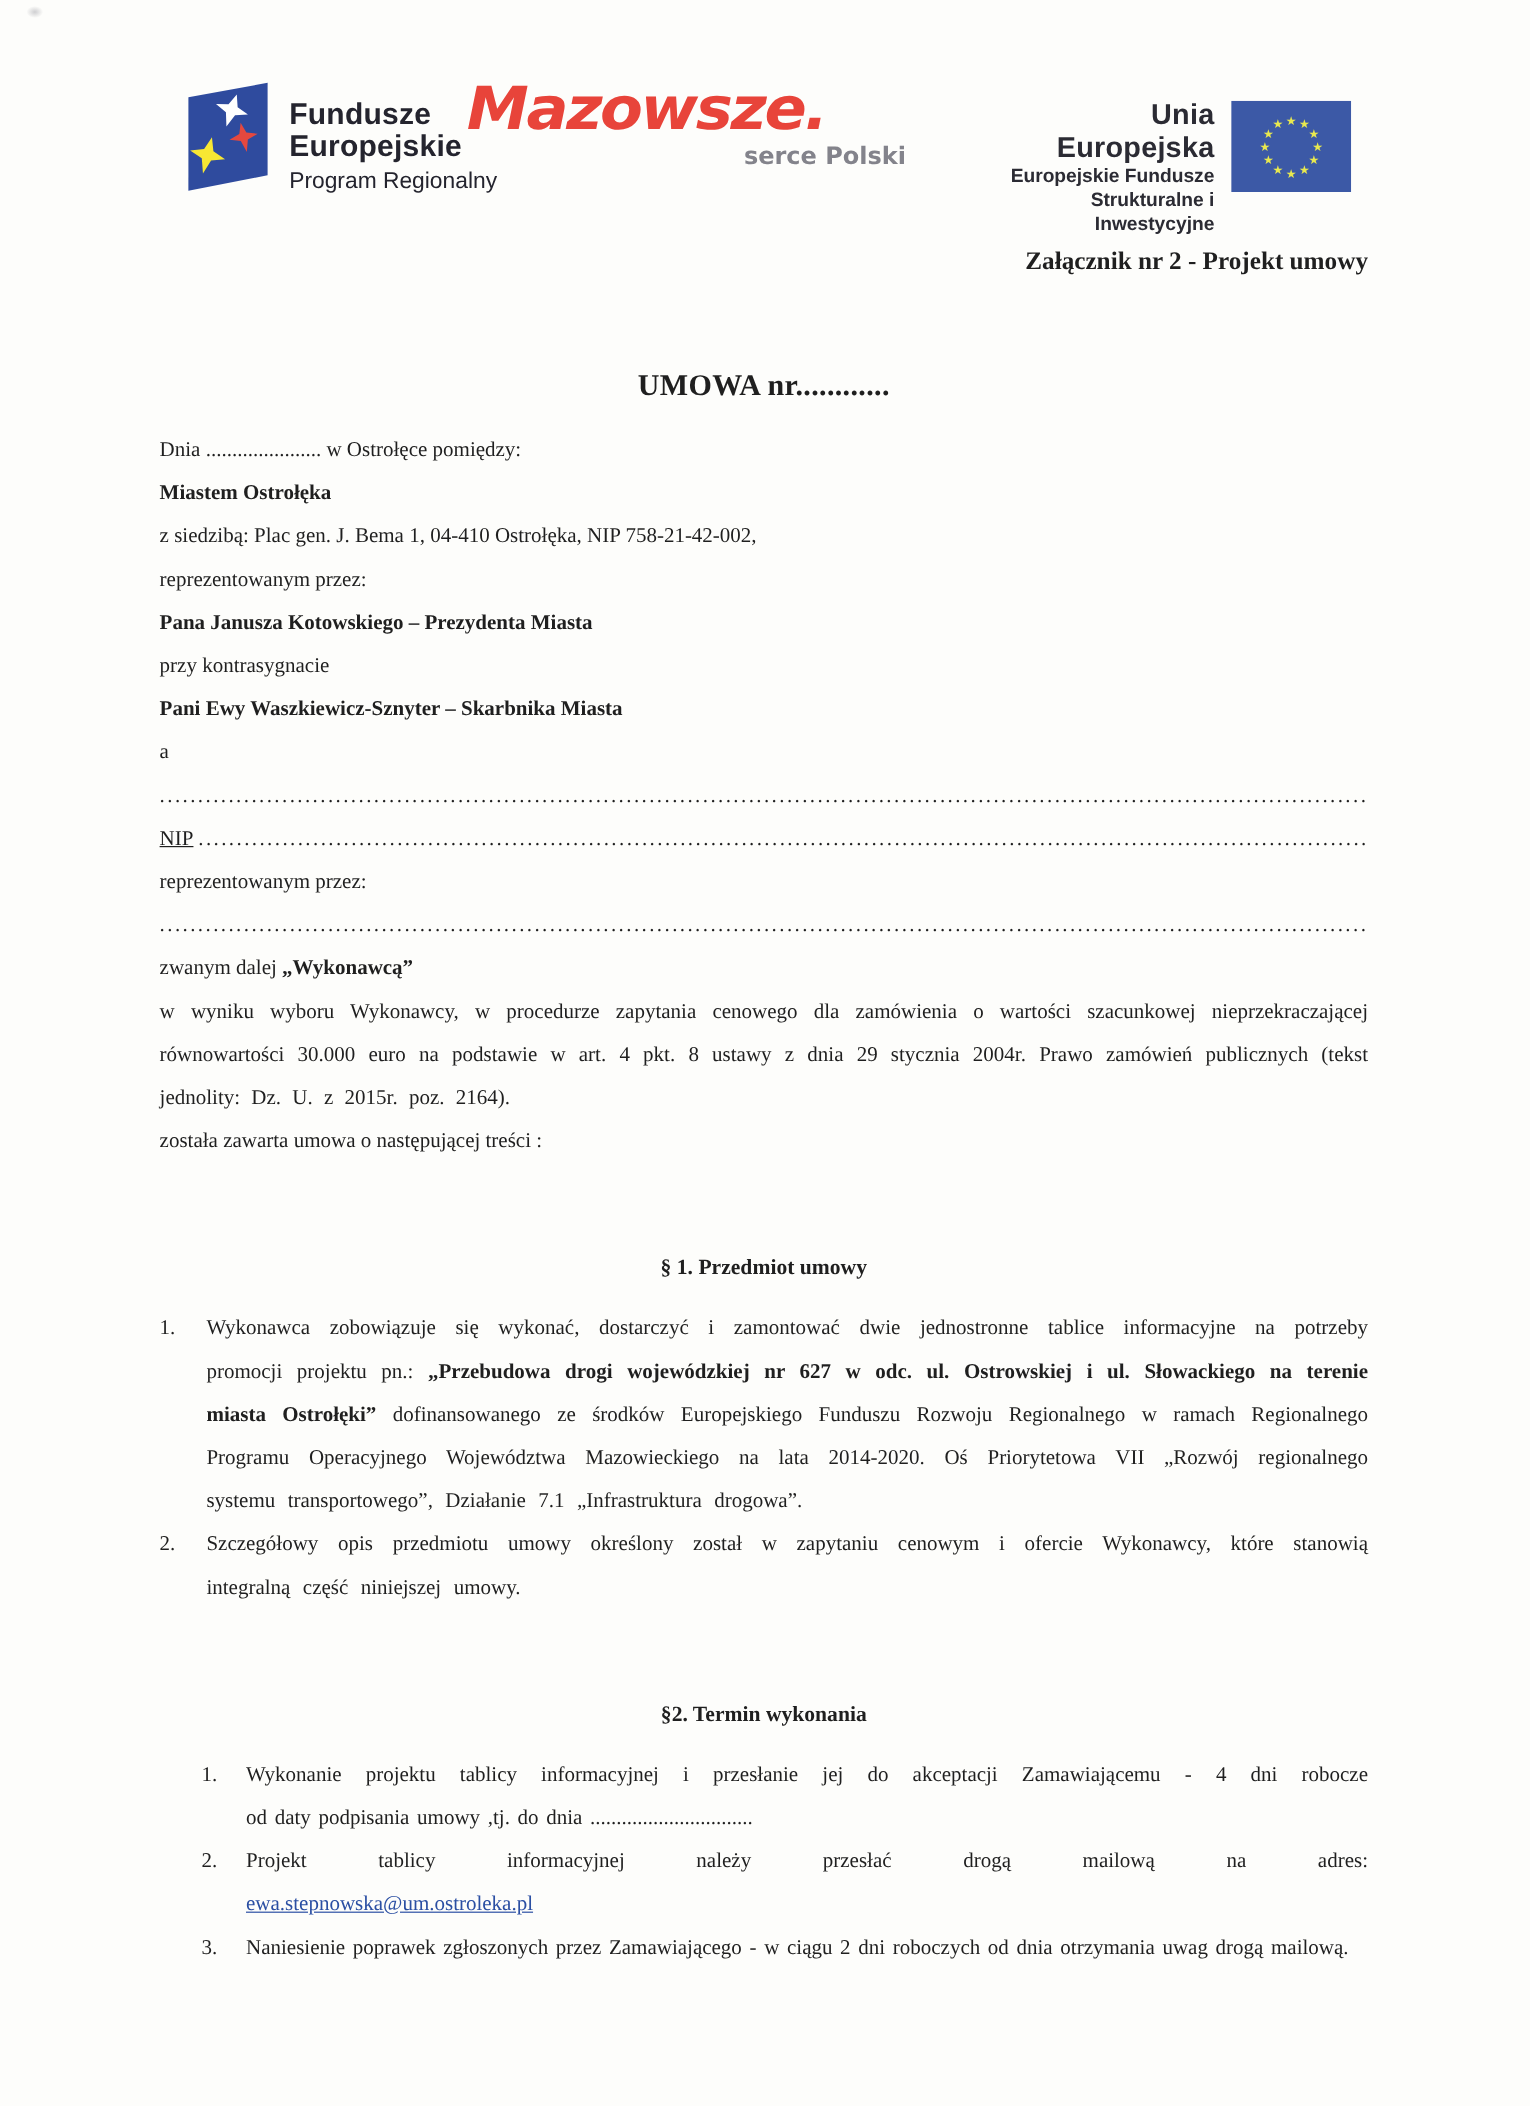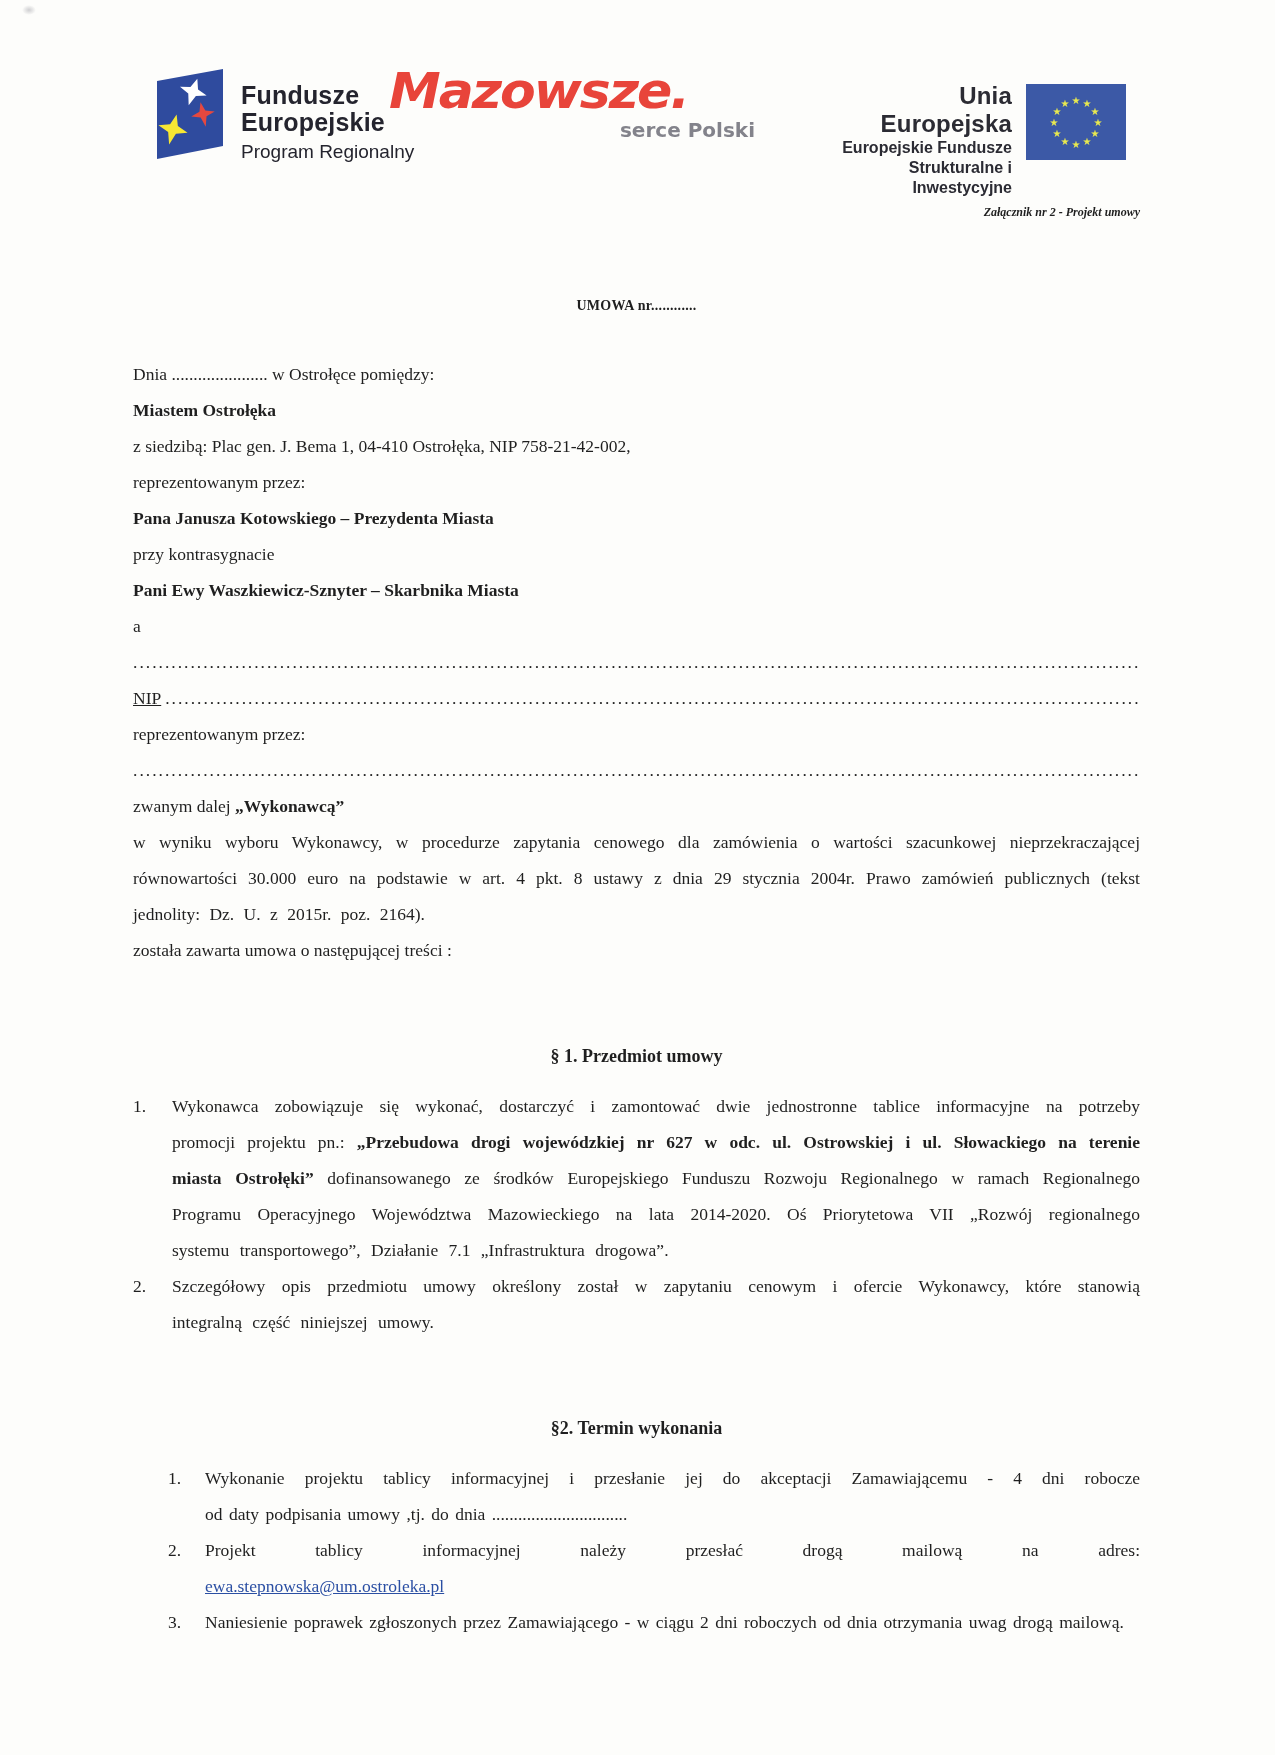--- a/index.html
+++ b/index.html
@@ -28,23 +28,23 @@
   .logo-ue{position:absolute;left:818px;top:82px;display:flex;align-items:flex-start;}
   .ue-text{font-family:"Liberation Sans","DejaVu Sans",sans-serif;color:#2b2b33;text-align:right;width:182px;}
   .ue-l1{font-size:24px;font-weight:bold;line-height:28px;letter-spacing:.2px;}
   .ue-l2{font-size:16px;font-weight:bold;line-height:20px;}
   .ue-flag{margin-left:14px;margin-top:2px;}
   
   .smudge{position:absolute;left:22px;top:5px;width:14px;height:10px;border-radius:50%;
     background:radial-gradient(ellipse,rgba(120,120,130,.35),rgba(120,120,130,0) 70%);}
   
   .content{position:absolute;left:133px;top:185px;width:1007px;}
-  .attachment{font-weight:bold;text-align:right;font-size:12px;margin-top:20px;font-style:italic;}
-  .doc-title{font-weight:bold;text-align:center;font-size:14px;margin-top:78px;letter-spacing:.3px;}
-  .bodytext{margin-top:42px;}
+  .attachment{font-weight:bold;text-align:right;font-size:21px;margin-top:20px;}
+  .doc-title{font-weight:bold;text-align:center;font-size:25px;margin-top:78px;letter-spacing:.3px;}
+  .bodytext{margin-top:20px;}
   .line{line-height:36px;min-height:36px;}
   .b{font-weight:bold;}
   .dotline{display:flex;line-height:36px;min-height:36px;}
   .dots{flex:1 1 auto;overflow:hidden;white-space:nowrap;letter-spacing:2px;}
   .nip-label{flex:none;padding-right:4px;text-decoration:underline;}
   .para{line-height:36px;text-align:justify;word-spacing:5px;}
   .sec-h{font-weight:bold;font-size:18px;text-align:center;line-height:36px;margin-top:70px;margin-bottom:14px;}
   .li1{display:flex;line-height:36px;}
   .li1 .num{flex:none;width:39px;}
   .li1 .txt{flex:1;text-align:justify;word-spacing:6px;}

